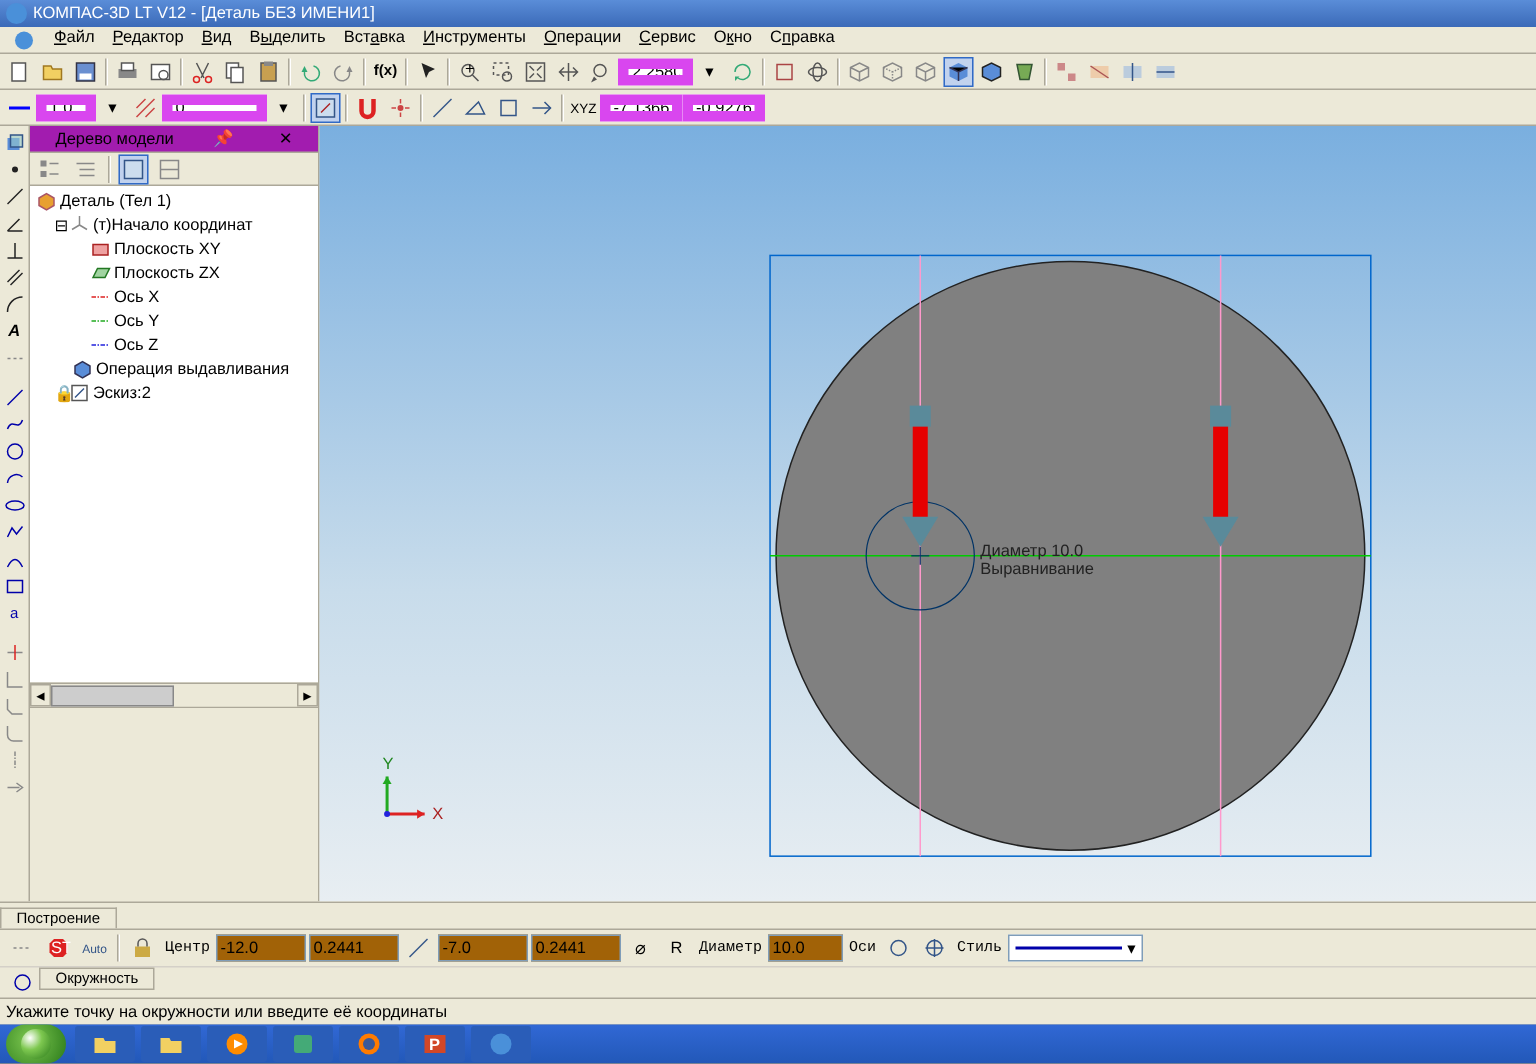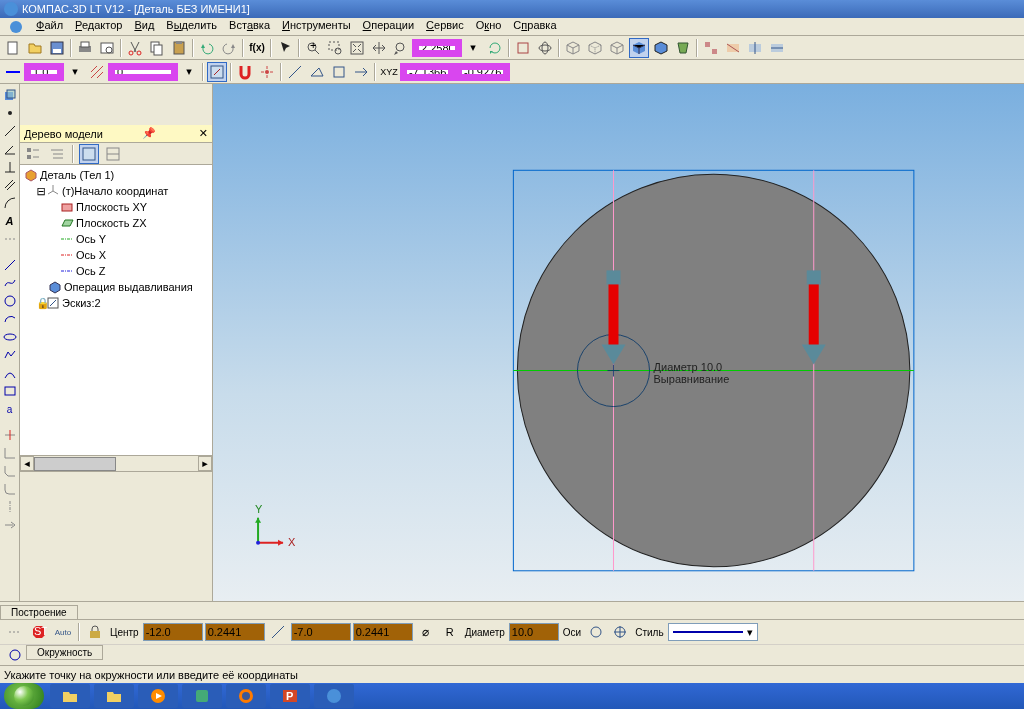--- a/index.html
+++ b/index.html
@@ -13,37 +13,37 @@
 .toolbar { height: 24px; background: #ece9d8; display: flex; align-items: center; padding: 0 2px; gap: 0; border-bottom: 1px solid #aca899; }
 .tbtn { width: 20px; height: 20px; display: inline-flex; align-items: center; justify-content: center; margin: 0 1px; border: 1px solid transparent; cursor: pointer; }
 .tbtn.active { border: 1px solid #316ac5; background: #c1d2ee; }
 .tsep { width: 2px; height: 18px; border-left: 1px solid #aca899; border-right: 1px solid #fff; margin: 0 2px; }
 .t-input { height: 18px; border: 7px solid #d946ef; background: white; padding: 0 2px; font-size: 11px; }
 .main-area { flex: 1; display: flex; overflow: hidden; }
 .left-tools { width: 20px; background: #ece9d8; display: flex; flex-direction: column; align-items: center; padding: 2px 0; gap: 0; border-right: 1px solid #aca899; }
 .vtbtn { width: 18px; height: 18px; display: inline-flex; align-items: center; justify-content: center; margin: 0; border: 1px solid transparent; cursor: pointer; }
 .vtbtn svg { width: 14px; height: 14px; }
 .tree-panel { width: 193px; background: #ece9d8; display: flex; flex-direction: column; border-right: 1px solid #aca899; }
-.tree-header { height: 18px; background: #fef9c3; display: flex; align-items: center; padding: 0 4px; border-bottom: 1px solid #aca899; margin-top: 41px; }
+.tree-header { height: 18px; background: #a21caf; display: flex; align-items: center; padding: 0 17px; border-bottom: 1px solid #aca899; }
 .tree-header .close { margin-left: auto; cursor: pointer; }
 .tree-toolbar { height: 22px; display: flex; align-items: center; padding: 0 2px; gap: 2px; border-bottom: 1px solid #aca899; }
 .tree-body { flex: 1; background: white; overflow: auto; padding: 2px; }
 .tree-node { display: flex; align-items: center; height: 16px; white-space: nowrap; }
 .tree-icon { width: 14px; height: 14px; margin-right: 2px; }
 .tree-scroll { height: 16px; display: flex; align-items: center; border-top: 1px solid #aca899; background: #ece9d8; }
 .tree-prop { height: 130px; background: #ece9d8; border-top: 1px solid #aca899; }
 .viewport-area { flex: 1; display: flex; flex-direction: column; }
 .viewport { flex: 1; background: linear-gradient(to bottom, #7aafdf 0%, #c8dceb 60%, #e8eef2 100%); position: relative; overflow: hidden; }
 .viewport svg { width: 100%; height: 100%; }
 .bottom-tabs { height: 18px; background: #ece9d8; display: flex; align-items: end; border-top: 1px solid #aca899; }
 .btab { padding: 1px 10px; background: #ece9d8; border: 1px solid #aca899; border-bottom: none; margin-right: 2px; font-size: 10px; }
 .property-bar { height: 46px; background: #ece9d8; border-top: 1px solid #aca899; display: flex; flex-direction: column; }
 .prop-row { height: 24px; display: flex; align-items: center; padding: 0 4px; gap: 2px; }
 .prop-row-2 { height: 36px; display: flex; align-items: flex-start; padding: 0 4px; border-top: 1px solid #d4d0c8; }
-.prop-label { font-size: 10px; margin: 12px 2px; }
+.prop-label { font-size: 10px; margin: 12px 2px; font-family: Liberation Mono, monospace; }
 .prop-input { height: 18px; width: 60px; border: 1px solid #7f9db9; background: #a16207; padding: 0 2px; font-size: 11px; }
 .statusbar { height: 18px; background: #ece9d8; border-top: 1px solid #aca899; display: flex; align-items: center; padding: 0 4px; font-size: 11px; }
 .taskbar { position: absolute; bottom: 0; left: 0; width: 1024px; height: 26px; background: linear-gradient(to bottom, #3168d5, #2258b8); display: flex; align-items: center; padding: 0; }
 .start-btn { width: 40px; height: 26px; background: radial-gradient(circle at 40% 40%, #7ec850, #2a7a1a); border-radius: 13px; margin: 0 4px; display: flex; align-items: center; justify-content: center; }
 .start-btn .orb { width: 20px; height: 20px; border-radius: 50%; background: radial-gradient(circle at 30% 30%, #fff, #7ec850 40%, #2a7a1a); }
 .task-item { width: 40px; height: 24px; margin: 0 2px; background: #2a5db8; border-radius: 2px; display: flex; align-items: center; justify-content: center; }
 .task-item svg { width: 18px; height: 18px; }
 svg.ico { width: 16px; height: 16px; }
 </style>
 </head>
@@ -494,29 +494,29 @@
           <span>Плоскость XY</span>
         </div>
         <div class="tree-node" style="padding-left:38px">
           <svg class="tree-icon" viewBox="0 0 14 14">
               <path d="M2 10l3-6h8l-3 6z" fill="#4a4" fill-opacity="0.5" stroke="#272"></path>
             </svg>
           <span>Плоскость ZX</span>
         </div>
         <div class="tree-node" style="padding-left:38px">
           <svg class="tree-icon" viewBox="0 0 14 14">
+              <line x1="1" y1="7" x2="13" y2="7" stroke="#d22" stroke-dasharray="3 1 1 1"></line>
+            </svg>
+          <span>Ось X</span>
+        </div>
+        <div class="tree-node" style="padding-left:38px">
+          <svg class="tree-icon" viewBox="0 0 14 14">
               <line x1="1" y1="7" x2="13" y2="7" stroke="#2a2" stroke-dasharray="3 1 1 1"></line>
             </svg>
           <span>Ось Y</span>
-        </div>
-        <div class="tree-node" style="padding-left:38px">
-          <svg class="tree-icon" viewBox="0 0 14 14">
-              <line x1="1" y1="7" x2="13" y2="7" stroke="#d22" stroke-dasharray="3 1 1 1"></line>
-            </svg>
-          <span>Ось X</span>
         </div>
         <div class="tree-node" style="padding-left:38px">
           <svg class="tree-icon" viewBox="0 0 14 14">
               <line x1="1" y1="7" x2="13" y2="7" stroke="#22d" stroke-dasharray="3 1 1 1"></line>
             </svg>
           <span>Ось Z</span>
         </div>
         <div class="tree-node" style="padding-left:26px">
           <svg class="tree-icon" viewBox="0 0 14 14">
               <path d="M2 5l5-3 5 3v5l-5 3-5-3z" fill="#5a8dd8" stroke="#335"></path>

